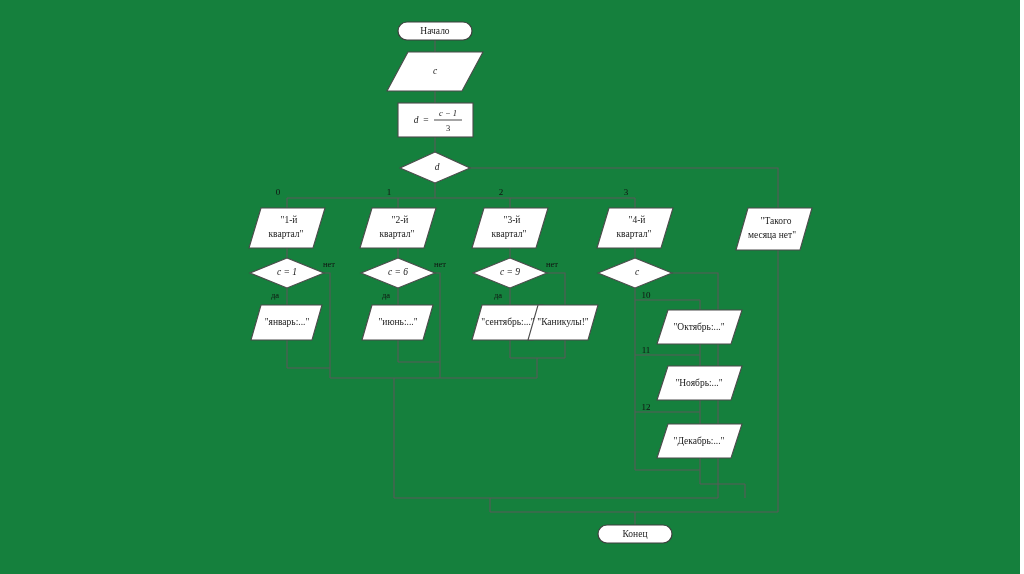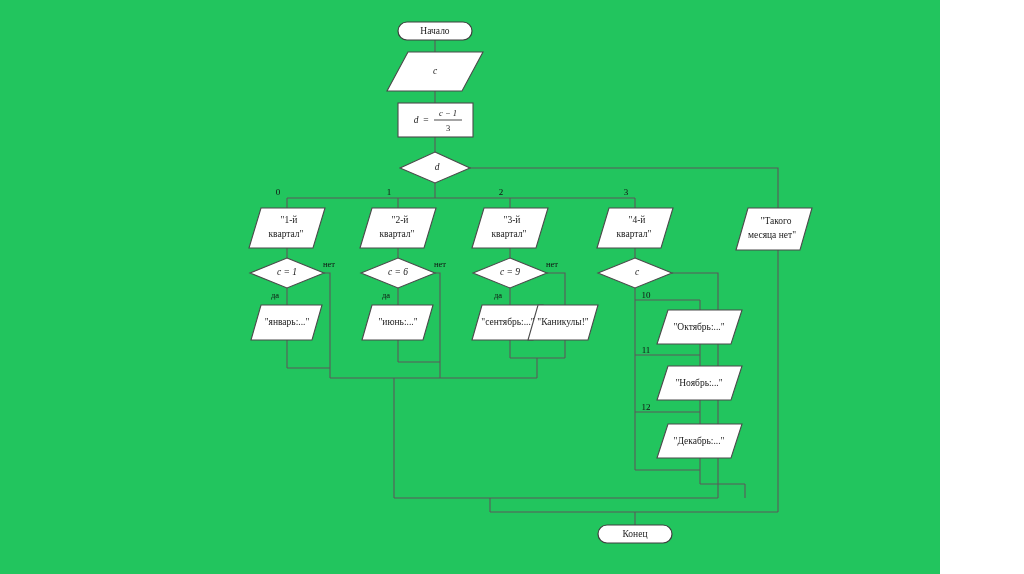--- a/index.html
+++ b/index.html
@@ -1,21 +1,21 @@
 <!DOCTYPE html>
 <html><head>
 <meta charset="utf-8">
 <style>
   html,body{margin:0;padding:0;background:#ffffff;}
   body{
     width:1024px;height:574px;overflow:hidden;
     font-family:"Liberation Serif", serif;
     color:#1a1a1a;
   }
-  #stage{position:relative;width:940px;height:574px;background:#22c55e;}
+  #stage{position:relative;width:1020px;height:574px;background:#15803d;}
   svg#flow{position:absolute;left:0;top:0;width:1024px;height:574px;}
   .shape{fill:#ffffff;stroke:#4a4a4a;stroke-width:1.1;}
   .shape.term{fill:#ffffff;stroke:#3f3f3f;stroke-width:1.2;}
   .conn{stroke:#5a5a5a;stroke-width:1.1;fill:none;}
   .lbl{
     font-family:"Liberation Serif", serif;
     font-size:9.5px;fill:#1a1a1a;text-anchor:middle;
     dominant-baseline:middle;
   }
   .lbl.ital{font-style:italic;}

